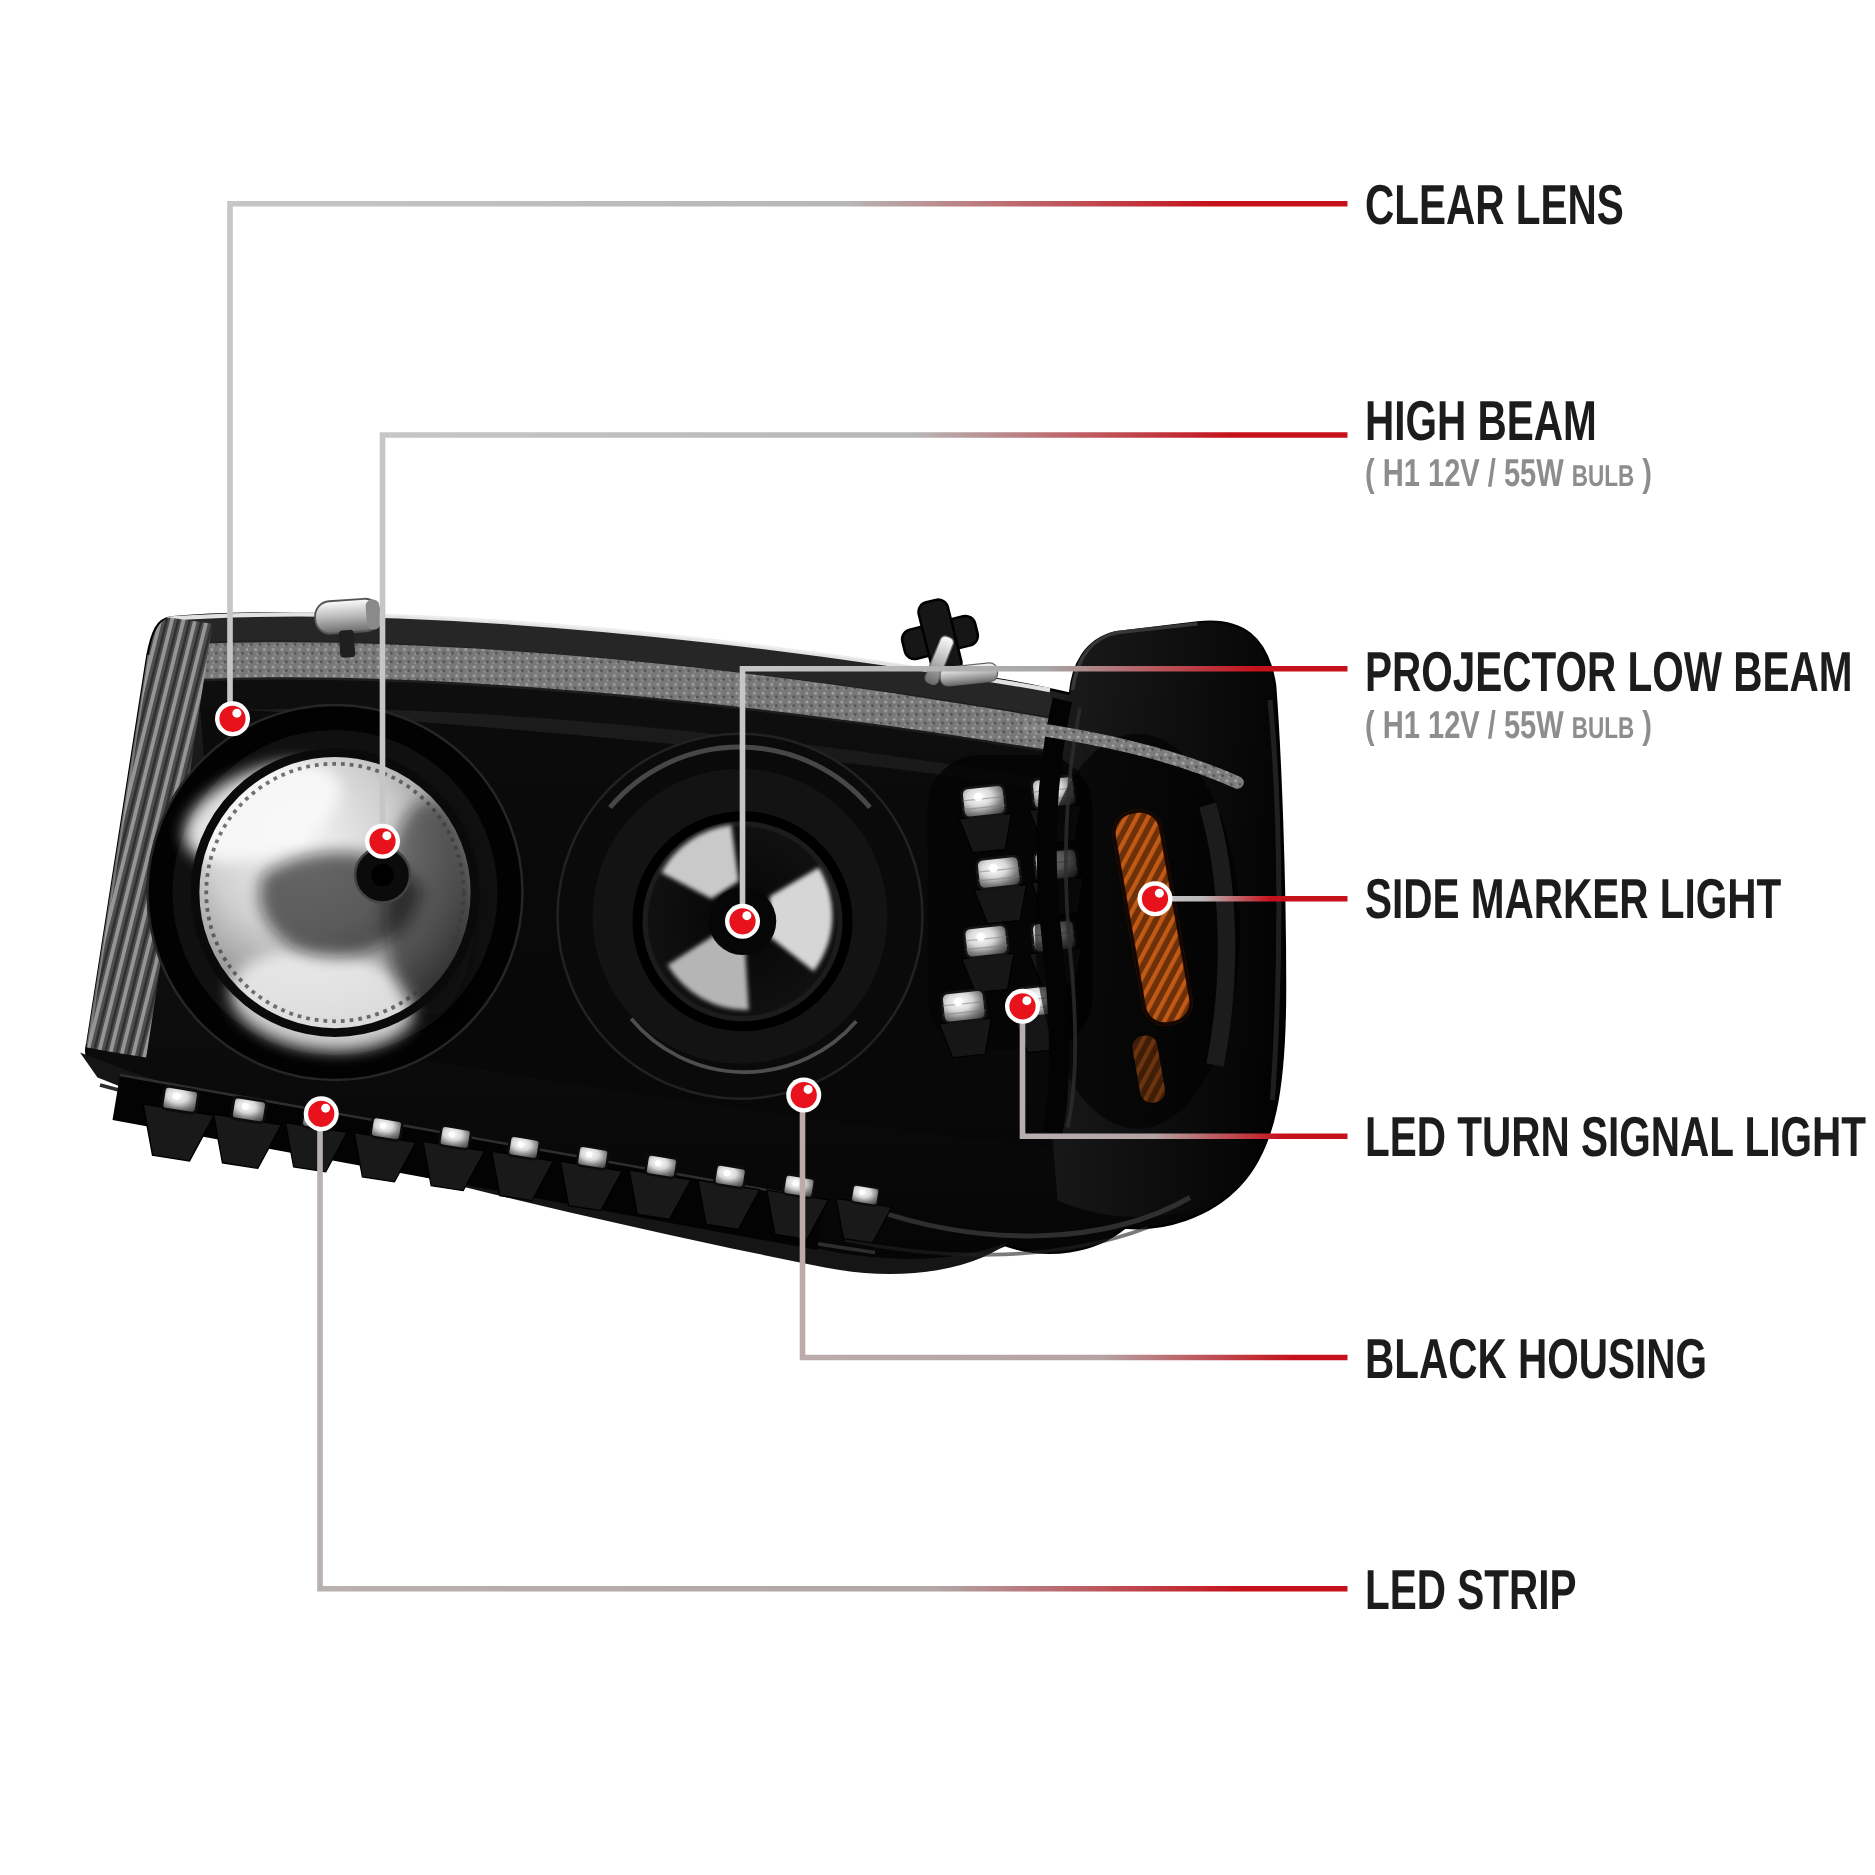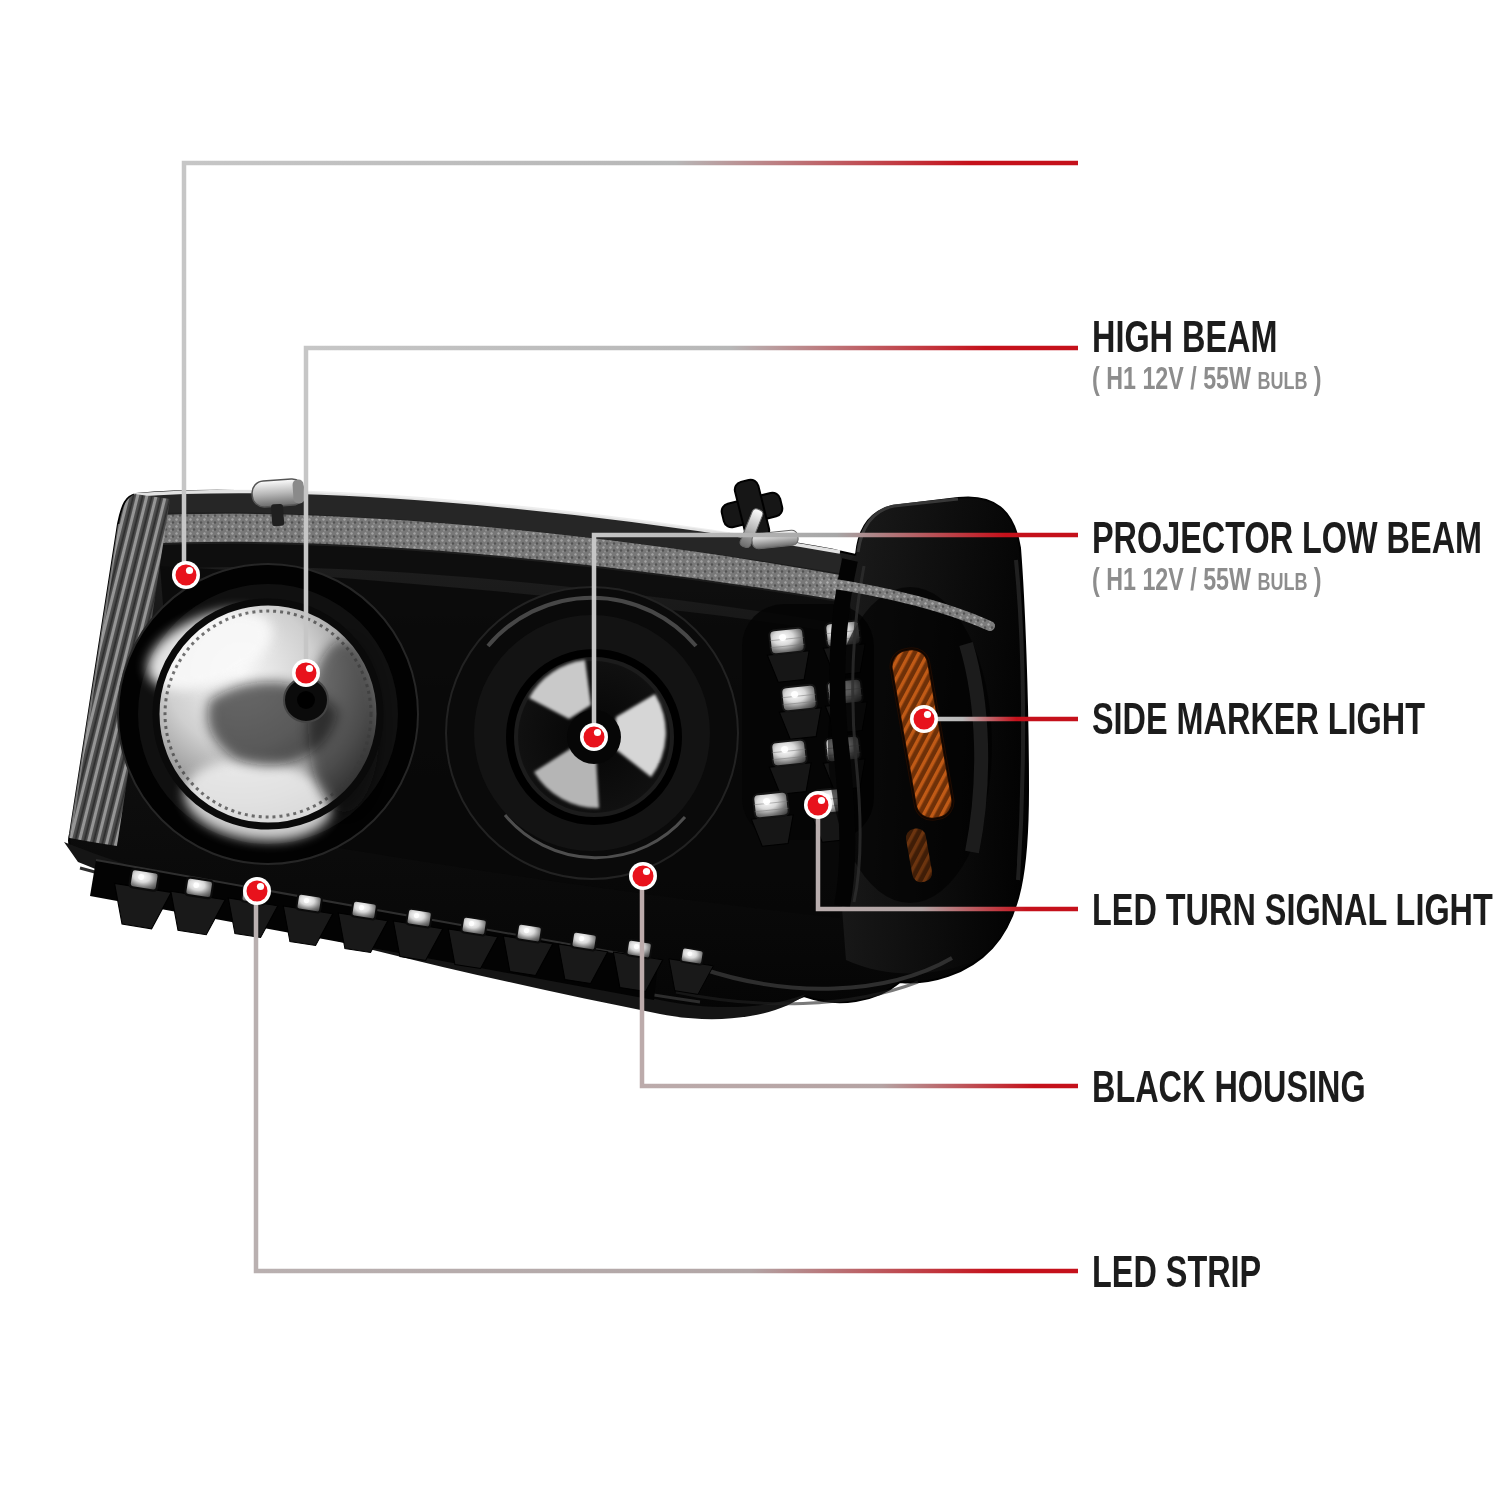--- a/index.html
+++ b/index.html
@@ -303,20 +303,23 @@
       <circle cx="646.5" cy="871.5" r="3.6" fill="#fff"></circle>
     </g>
     <g>
       <circle cx="257" cy="891" r="14" fill="#fff"></circle>
           <circle cx="257" cy="891" r="10.5" fill="#e8121c"></circle>
       <circle cx="260.5" cy="886.5" r="3.6" fill="#fff"></circle>
     </g>
   </g>
 </svg>
 
+<div class="callout-label" style="top:140px">
+  <div class="callout-title">CLEAR LENS</div>
+</div>
 
 <div class="callout-label" style="top:313px">
   <div class="callout-title">HIGH BEAM</div>
   <div class="callout-sub"><span>( H1  12V / 55W </span><span class="small">BULB</span><span> )</span></div>
 </div>
 
 <div class="callout-label" style="top:514px">
   <div class="callout-title">PROJECTOR LOW BEAM</div>
   <div class="callout-sub"><span>( H1  12V / 55W </span><span class="small">BULB</span><span> )</span></div>
 </div>

